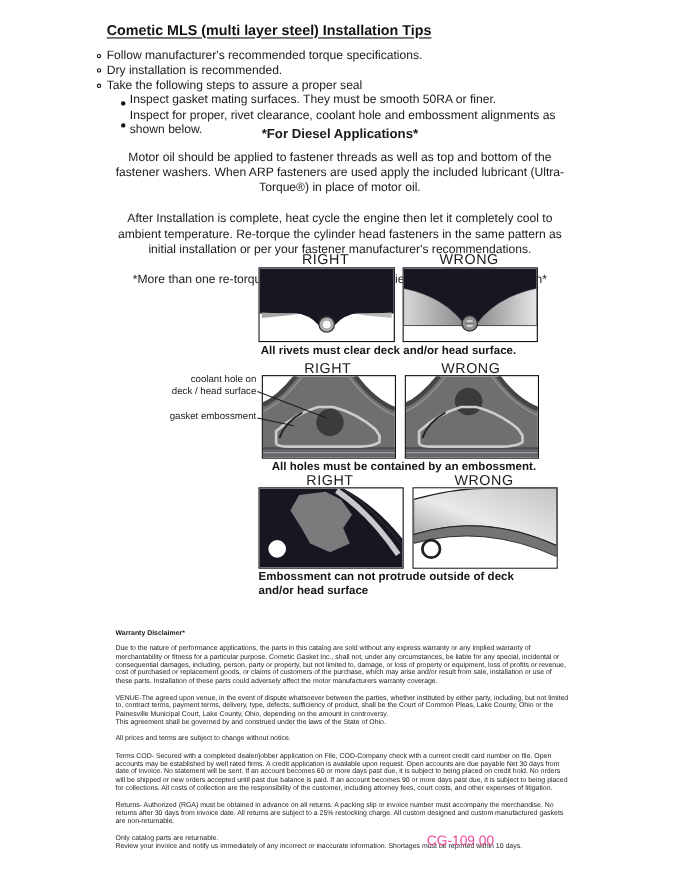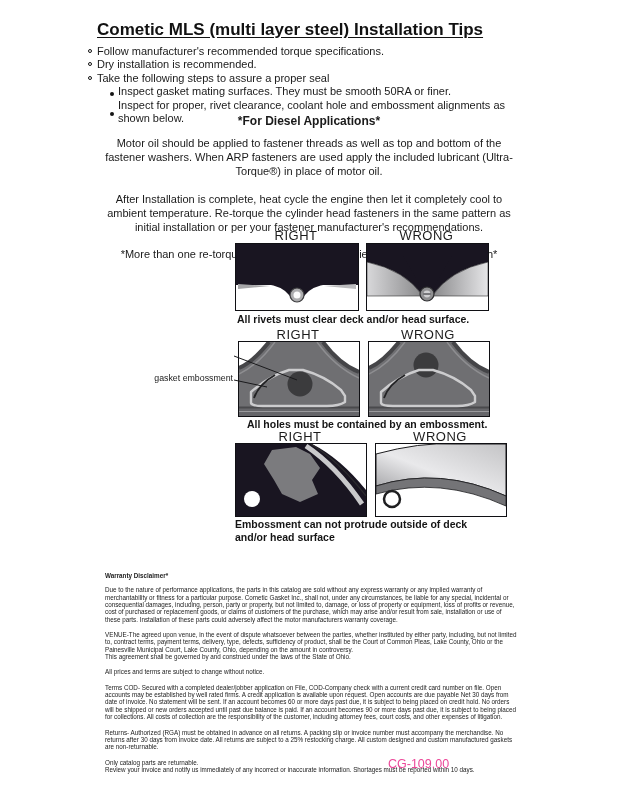--- a/index.html
+++ b/index.html
@@ -1,20 +1,20 @@
 <!DOCTYPE html>
 <html><head>
 <meta charset="utf-8">
 <style>
   * { margin:0; padding:0; box-sizing:border-box; }
   html,body { background:#ffffff; }
   body { font-family:"Liberation Sans", sans-serif; color:#1a1a1a; }
   .page { position:relative; width:618px; height:800px; background:#fff; overflow:hidden; margin:0 auto; }
 
-  .title { position:absolute; left:97px; top:20px; font-size:17px; font-weight:700;
+  .title { position:absolute; left:97px; top:20px; font-size:13px; font-weight:700;
            text-decoration:underline; text-underline-offset:2px; color:#111; }
 
   .tips { position:absolute; left:88px; top:45px; width:440px; font-size:11px; line-height:13.4px; }
   .tip { display:flex; align-items:flex-start; }
   .tip .marker { flex:0 0 auto; width:4px; height:4px; border:1px solid #151515; border-radius:50%;
                  margin:4px 5px 0 0; }
   .subtips { margin-left:22px; }
   .subtip { display:flex; align-items:center; }
   .subtip .marker { flex:0 0 auto; width:4px; height:4px; background:#151515; border-radius:50%;
                     margin:4.5px 4px 0 0; }
@@ -115,20 +115,24 @@
       <circle cx="60" cy="50" r="3.4" fill="#cfcfd1"></circle>
       <rect x="56" y="49" width="8" height="2" fill="#77777a"></rect>
     </svg>
   </div>
 
   <div class="fig-caption" style="left:237px; top:313px; width:300px;">All rivets must clear deck and/or head surface.</div>
 
   <div class="fig-label" style="left:238px; top:327px; width:120px;">RIGHT</div>
   <div class="fig-label" style="left:368px; top:327px; width:120px;">WRONG</div>
 
+  <div class="callout" style="top:339px;">
+    <div>coolant hole on</div>
+    <div>deck / head surface</div>
+  </div>
   <div class="callout" style="top:373px;">gasket embossment</div>
 
   <svg class="leader-svg" width="200" height="60">
     <line x1="124" y1="21" x2="187" y2="45" stroke="#1a1a1c" stroke-width="1"></line>
     <line x1="124" y1="45" x2="157" y2="52" stroke="#1a1a1c" stroke-width="1"></line>
   </svg>
 
   <div class="fig-box" style="left:238px; top:341px; border-width:1.2px;">
     <svg width="120" height="74" viewBox="0 0 120 74">
       <rect width="120" height="74" fill="#6f6f72"></rect>

